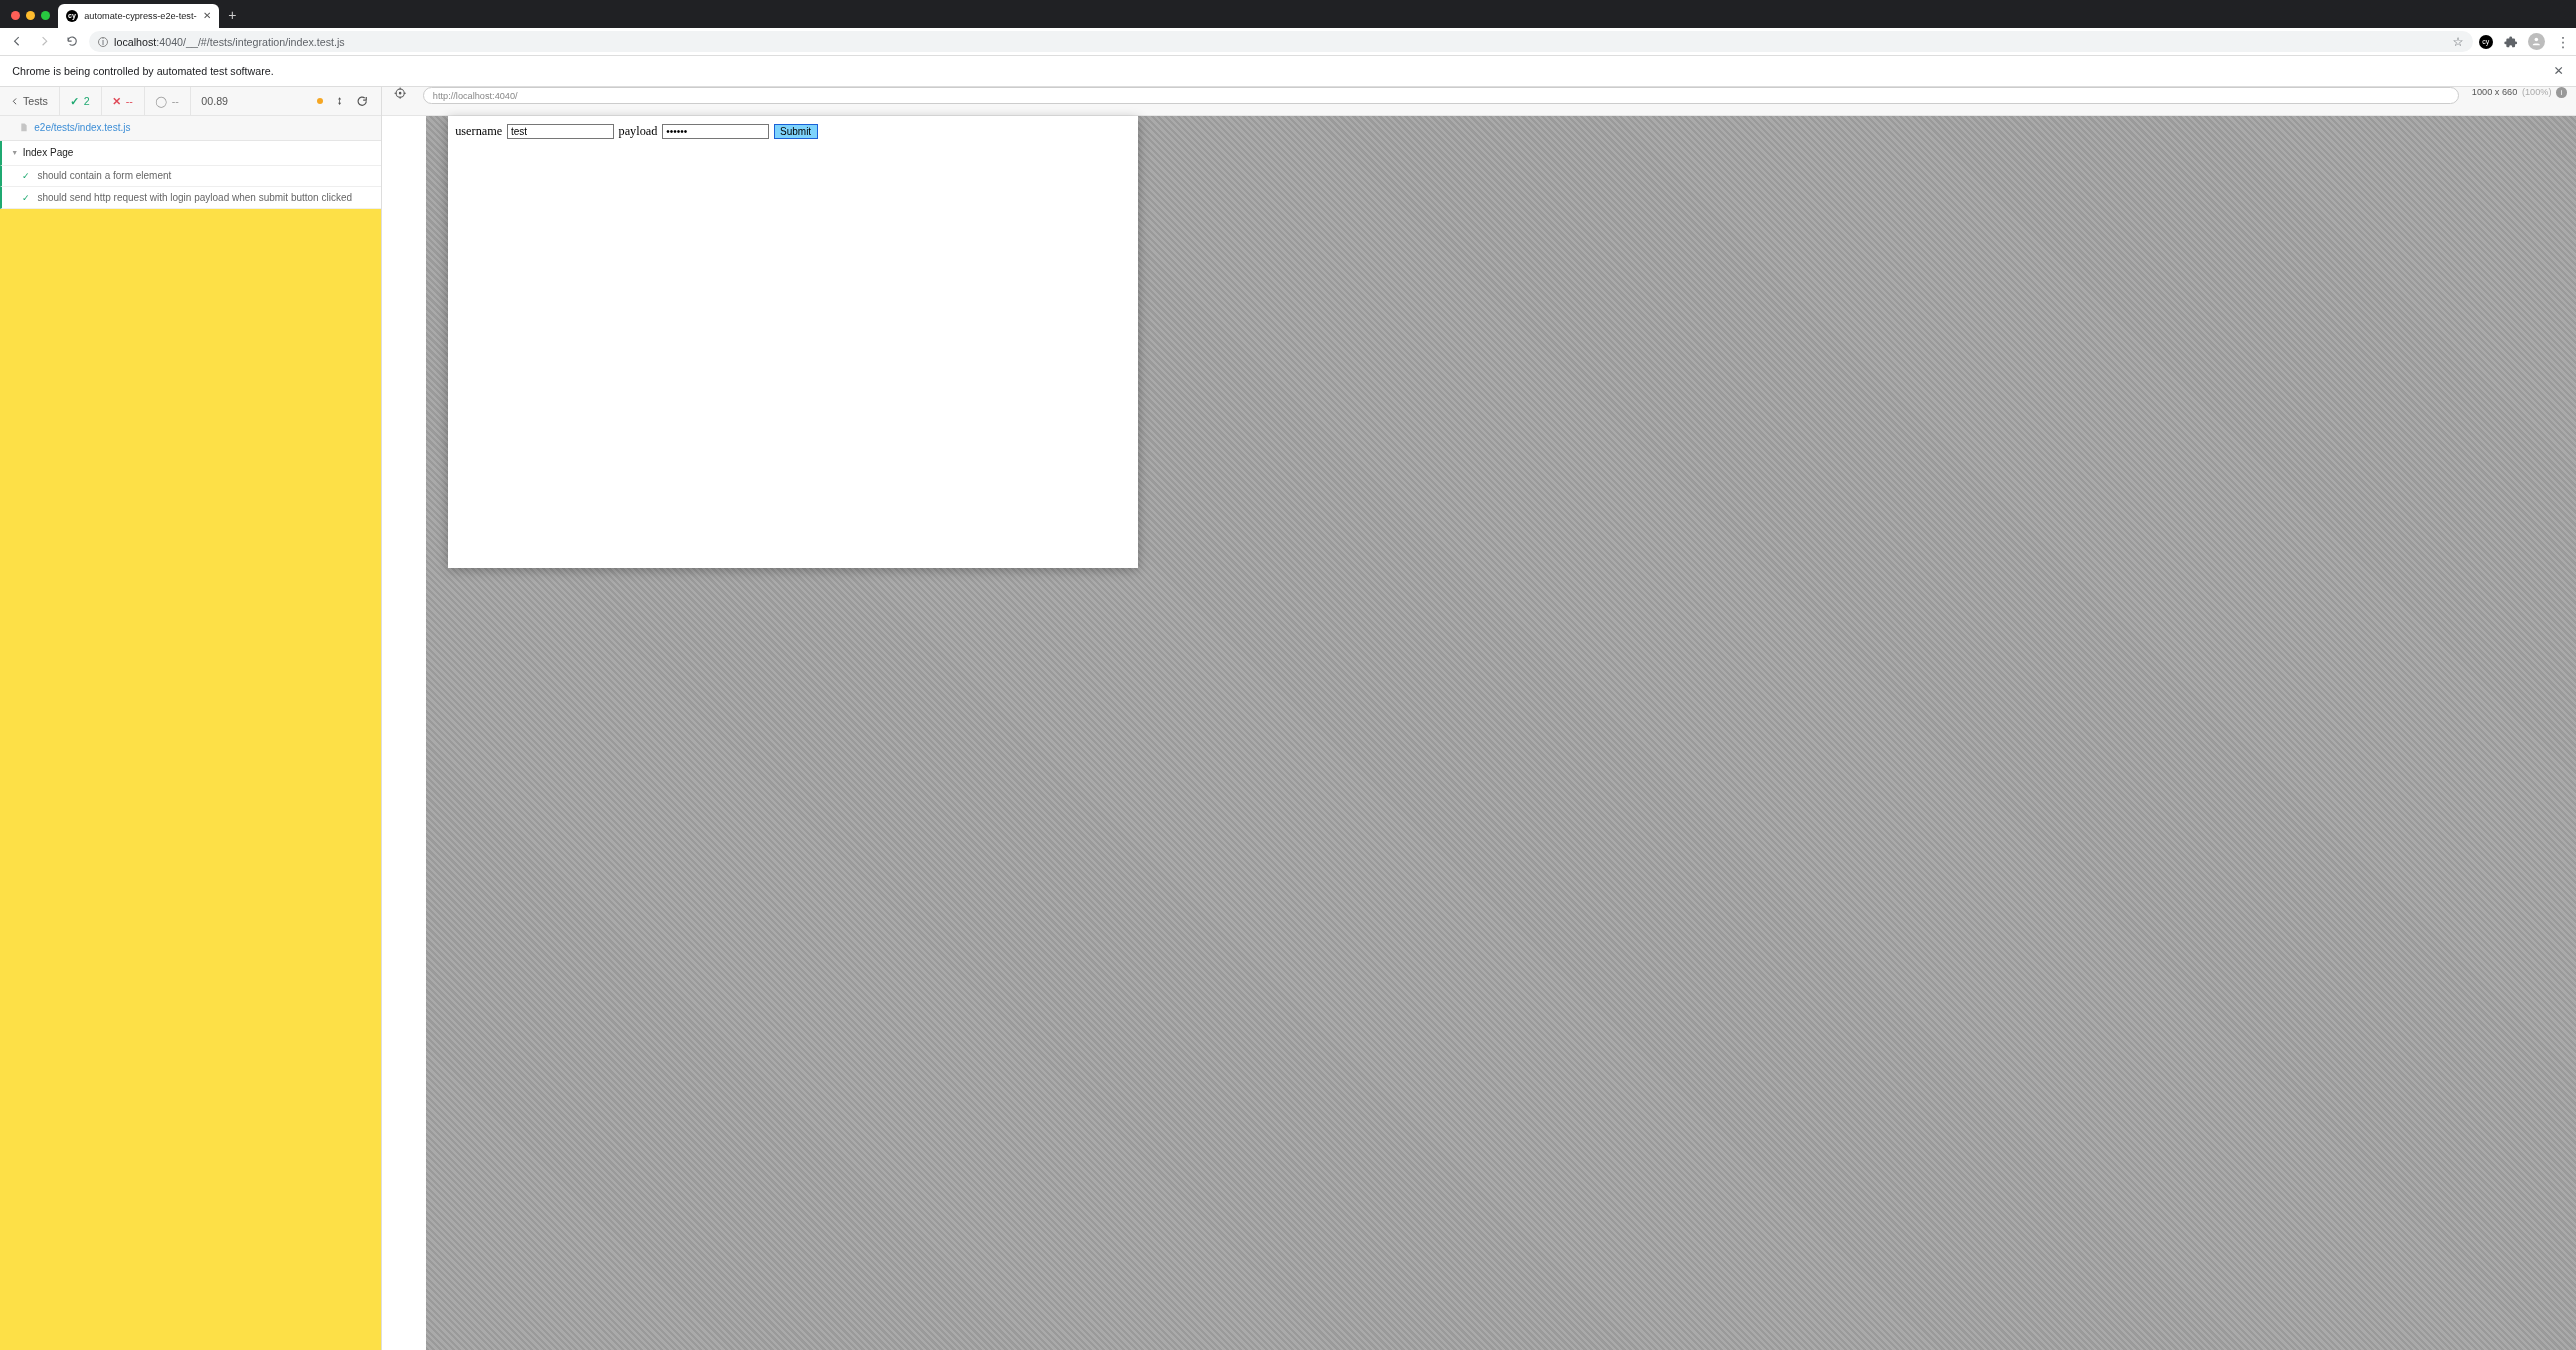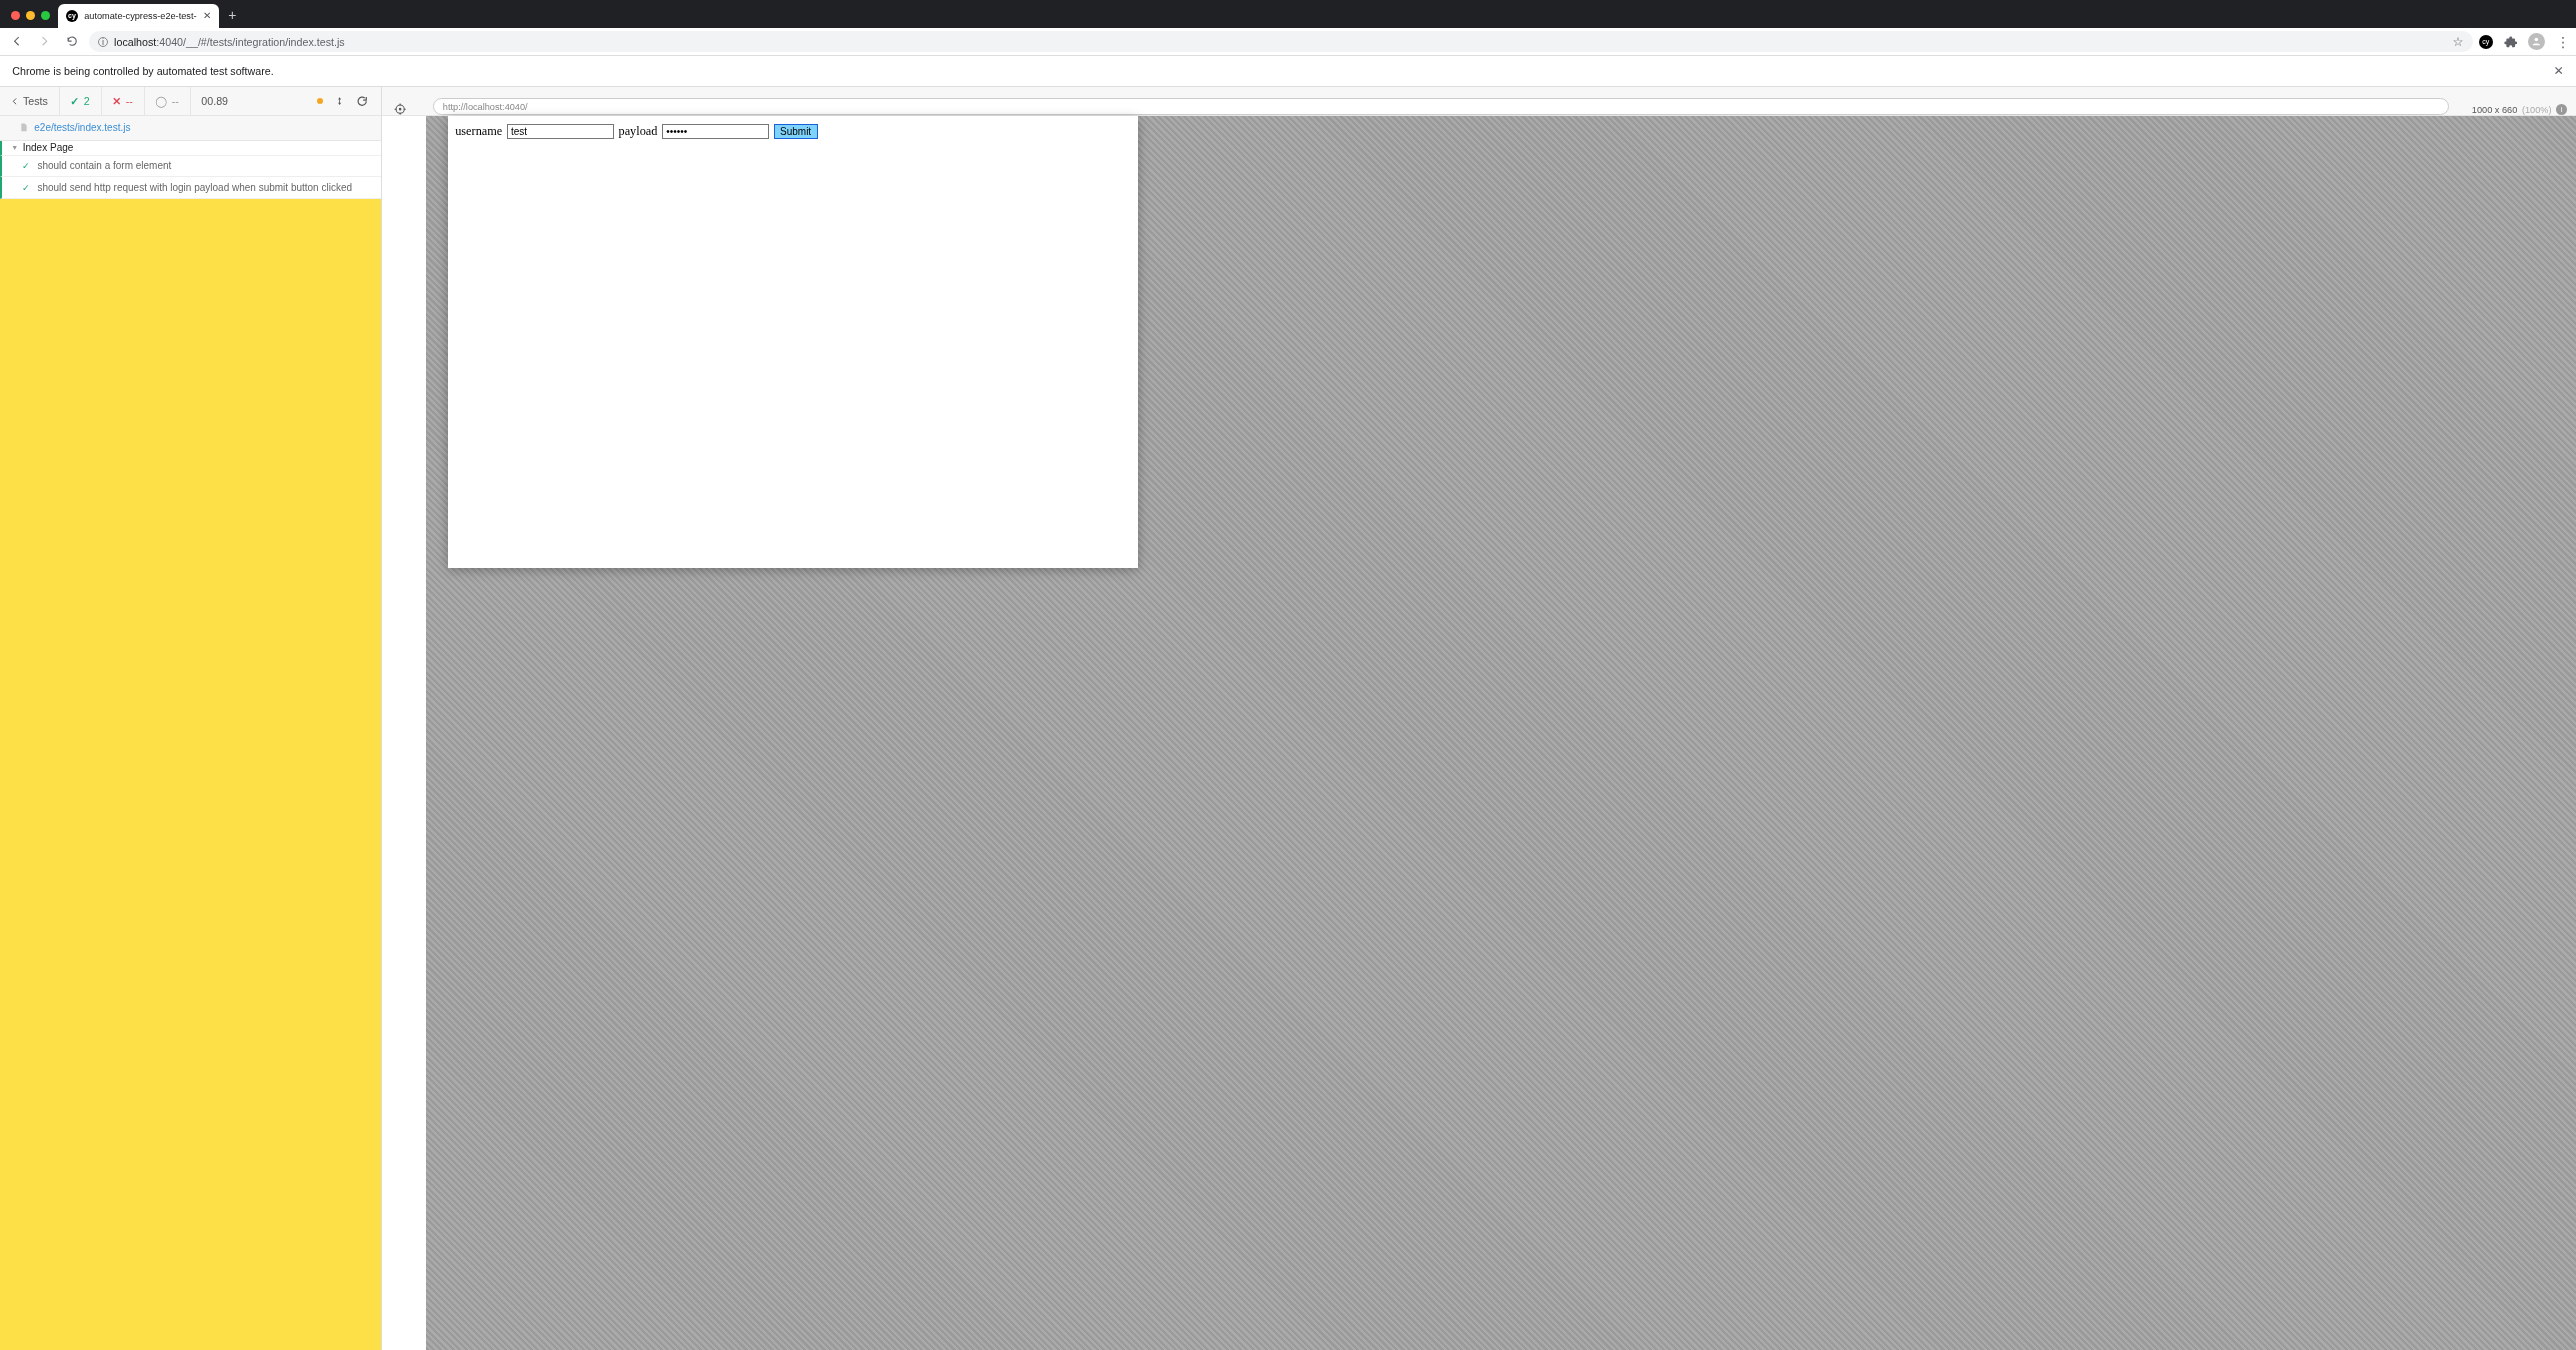--- a/index.html
+++ b/index.html
@@ -57,29 +57,29 @@
   .pend-dash { color:#999; }
   .dur { font-variant-numeric: tabular-nums; color:#555; }
   .cy-stats-right { margin-left:auto; display:flex; align-items:center; gap: 12.3px; padding-right: 12.3px; }
   .yellow-dot { width:6.1px; height:6.1px; background:#f5a623; border-radius:50%; }
   .updown-icon, .reload-icon { color:#555; cursor:pointer; }
 
   .cy-file { height: 24.5px; display:flex; align-items:center; gap:6.1px; padding: 0 19px; background:#f7f7f7; border-bottom:0.8px solid #e5e5e5; }
   .file-icon { color:#c5c5c5; }
   .file-path { color:#3d8ed6; font-size:10px; }
 
-  .suite-row { height: 15px; display:flex; align-items:center; gap:4.6px; padding: 0 9.2px 0 9.2px; font-size:10px; color:#222; border-left: 2.3px solid #1fa971; background:#fff; border-bottom:0.8px solid #eee; }
+  .suite-row { height: 25px; display:flex; align-items:center; gap:4.6px; padding: 0 9.2px 0 9.2px; font-size:10px; color:#222; border-left: 2.3px solid #1fa971; background:#fff; border-bottom:0.8px solid #eee; }
   .suite-caret { color:#999; font-size: 7px; }
 
   .test-row { height: 21.5px; display:flex; align-items:center; gap:7.7px; padding: 0 9.2px 0 20px; border-left: 2.3px solid #1fa971; background:#fff; border-bottom:0.8px solid #eee; font-size:10px; color:#666; }
   .test-check { color:#1fa971; font-size:9.2px; }
 
   
   .cy-right { flex:1; display:flex; flex-direction:column; background:#fff; }
-  .cy-right-header { height:29px; display:flex; align-items:flex-end; gap:23px; padding: 0 9.2px; border-bottom:0.8px solid #e5e5e5; background:#f7f7f7; }
+  .cy-right-header { height:29px; display:flex; align-items:flex-start; gap:13px; padding: 0 9.2px; border-bottom:0.8px solid #e5e5e5; background:#f7f7f7; }
   .selector-icon { color:#555; cursor:pointer; padding: 0 3.1px; }
   .url-pill { flex:1; border:0.8px solid #ccc; border-radius: 12.3px; height: 17px; display:flex; align-items:center; padding: 0 9.2px; font-size:9.2px; color:#888; background:#fff; }
   .viewport-info { color:#888; font-size:9.2px; display:flex; align-items:center; gap:4.6px; }
   .viewport-info .dims { color:#555; }
   .viewport-info .scale { color:#aaa; }
   .info-circle { width:10.7px; height:10.7px; border-radius:50%; background:#999; color:#fff; font-size:7.7px; display:flex; align-items:center; justify-content:center; }
 
   .aut-area { flex:1; background: repeating-linear-gradient(45deg, #9a9a9a 0 2.3px, #aaa 2.3px 4.6px); position:relative; padding: 0 21.5px 21.5px 21.5px; display:flex;margin-left:44px; }
   .aut-frame { background:#fff; width: 100%; max-width: 690px; height: 452px; box-shadow: 0 3.1px 10.7px rgba(0,0,0,0.3); margin: 0; }
   .aut-content { padding: 7.7px; display:flex; align-items:center; gap: 4.6px; font-family: "Times New Roman", serif; font-size:12.3px; color:#000; }

